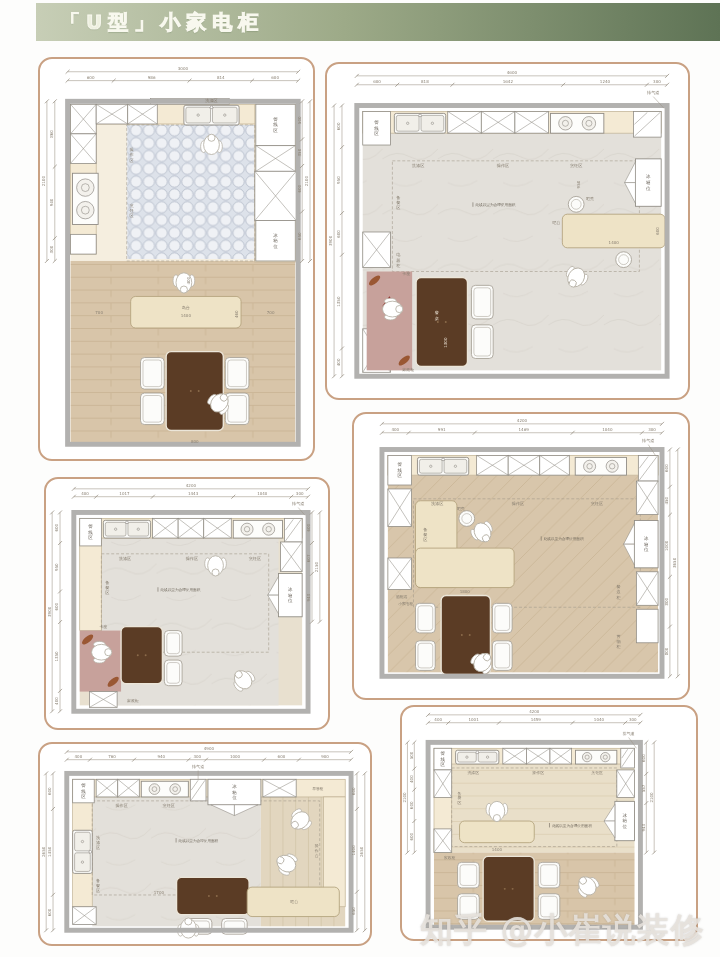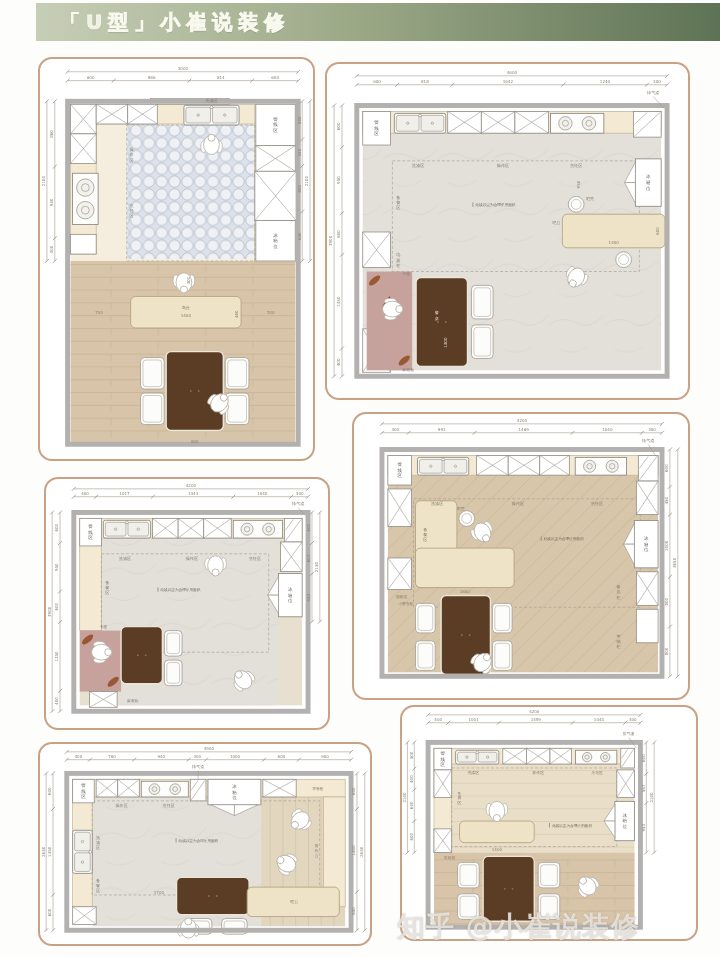--- a/index.html
+++ b/index.html
@@ -13,31 +13,31 @@
           text-shadow:0 1px 1px rgba(90,110,80,.45);}
   .plan-card{position:absolute;background:#ffffff;border:2px solid #c9a183;border-radius:14px;
           box-sizing:border-box;overflow:hidden;}
   .plan-card svg{position:absolute;left:0;top:0;width:100%;height:100%;}
   .c1{left:38px;top:57px;width:277px;height:404px;}
   .c2{left:325px;top:62px;width:365px;height:338px;}
   .c3{left:44px;top:477px;width:286px;height:253px;}
   .c4{left:352px;top:412px;width:338px;height:288px;}
   .c5{left:38px;top:742px;width:334px;height:204px;}
   .c6{left:400px;top:705px;width:298px;height:236px;}
-  .watermark{position:absolute;left:397px;top:908px;font-size:28px;font-weight:bold;
+  .watermark{position:absolute;left:420px;top:908px;font-size:33px;font-weight:bold;
           letter-spacing:1px;color:rgba(232,228,222,0.88);
           text-shadow:0 0 2px rgba(120,115,108,0.35);white-space:nowrap;z-index:50;}
   svg text{font-family:"DejaVu Sans",sans-serif;}
 </style>
 </head>
 <body>
 
 <div class="page">
   <div class="banner">
-    <span class="banner-text">「U型」小崔说装修</span>
+    <span class="banner-text">「U型」小家电柜</span>
   </div>
   <div class="plan-card c1">
     <svg class="plan" viewBox="0 0 277 404">
         <defs>
           <pattern id="circ0" width="13" height="13" patternUnits="userSpaceOnUse">
             <rect width="13" height="13" fill="#dde2ea"></rect>
             <circle cx="6.5" cy="6.5" r="5.7" fill="#eff1f5" stroke="#a7b0c0" stroke-width="0.7"></circle>
           </pattern>
           <pattern id="wood0" width="48" height="13" patternUnits="userSpaceOnUse">
             <rect width="48" height="13" fill="#d8c5a9"></rect>

